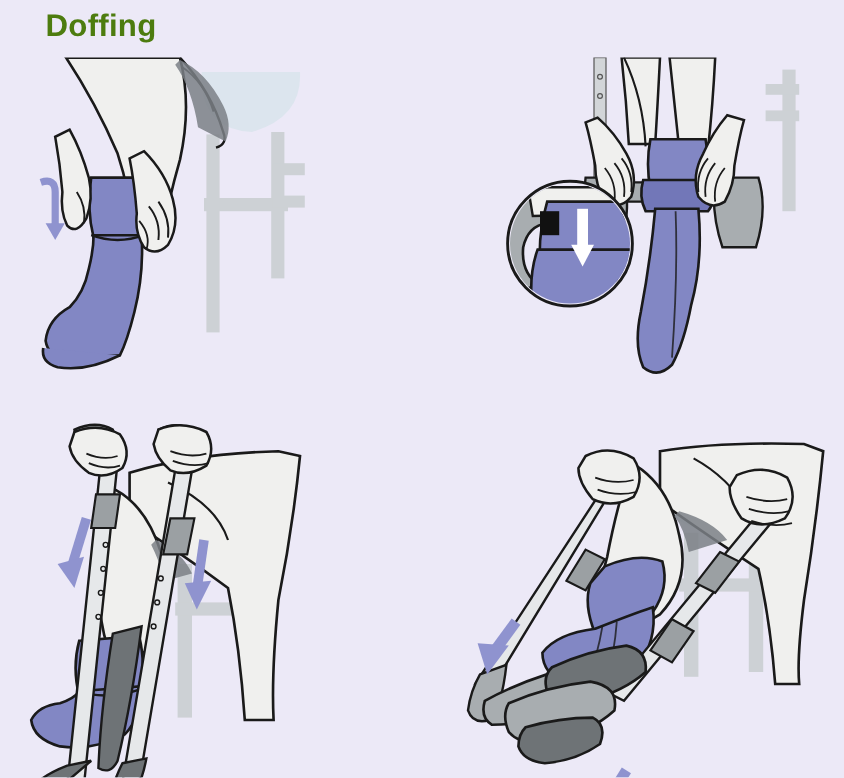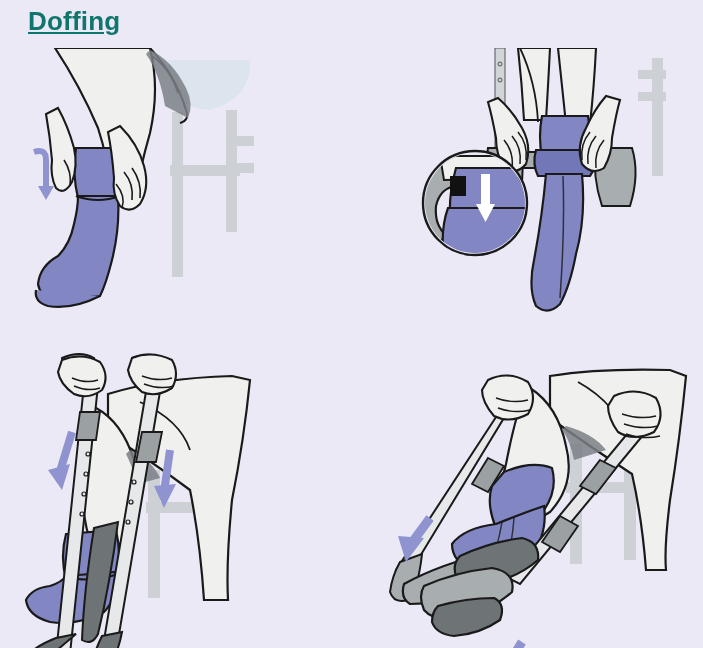--- a/index.html
+++ b/index.html
@@ -9,27 +9,26 @@
   body {
     width: 703px;
     height: 648px;
     background: #ece9f7;
     font-family: "Liberation Sans", sans-serif;
     overflow: hidden;
     position: relative;
   }
   #page-title {
     position: absolute;
-    left: 28px;
+    left: 38px;
     top: 6px;
     font-size: 26px;
     font-weight: bold;
-    color: #0f766e;
+    color: #4d7c0f;
     letter-spacing: 0.2px;
-    text-decoration: underline;
   }
   .panel {
     position: absolute;
     overflow: visible;
   }
   #panel-1 { left: 0px;   top: 48px;  width: 290px; height: 270px; }
   #panel-2 { left: 400px; top: 48px;  width: 303px; height: 278px; }
   #panel-3 { left: 0px;   top: 350px; width: 290px; height: 298px; }
   #panel-4 { left: 380px; top: 348px; width: 323px; height: 300px; }
   .panel svg { display: block; width: 100%; height: 100%; }

